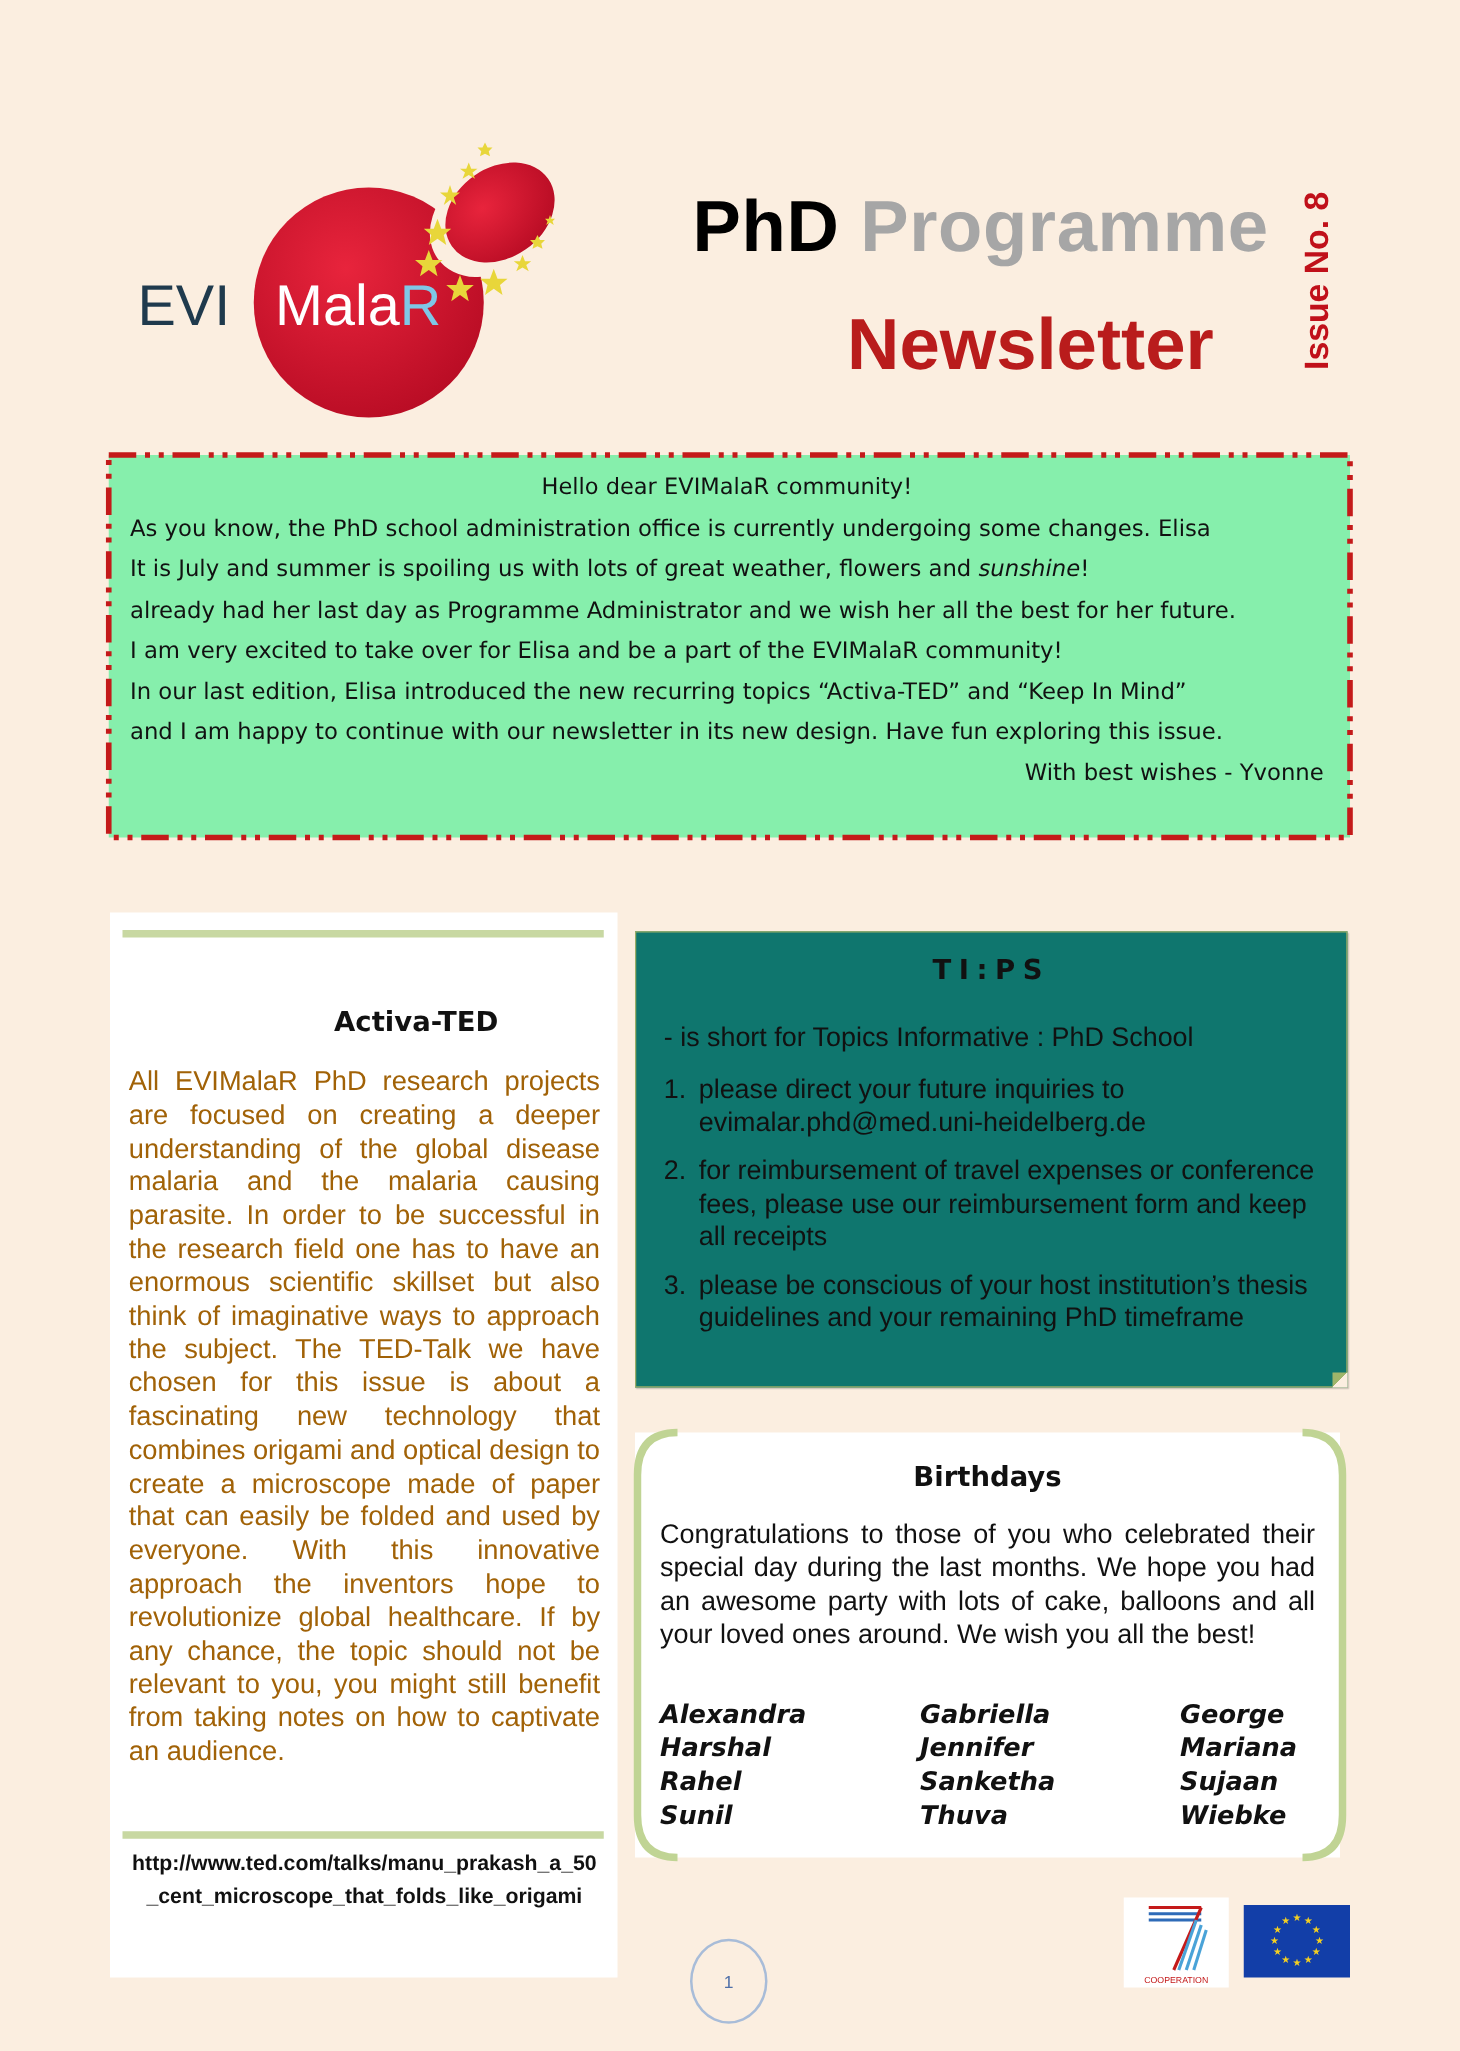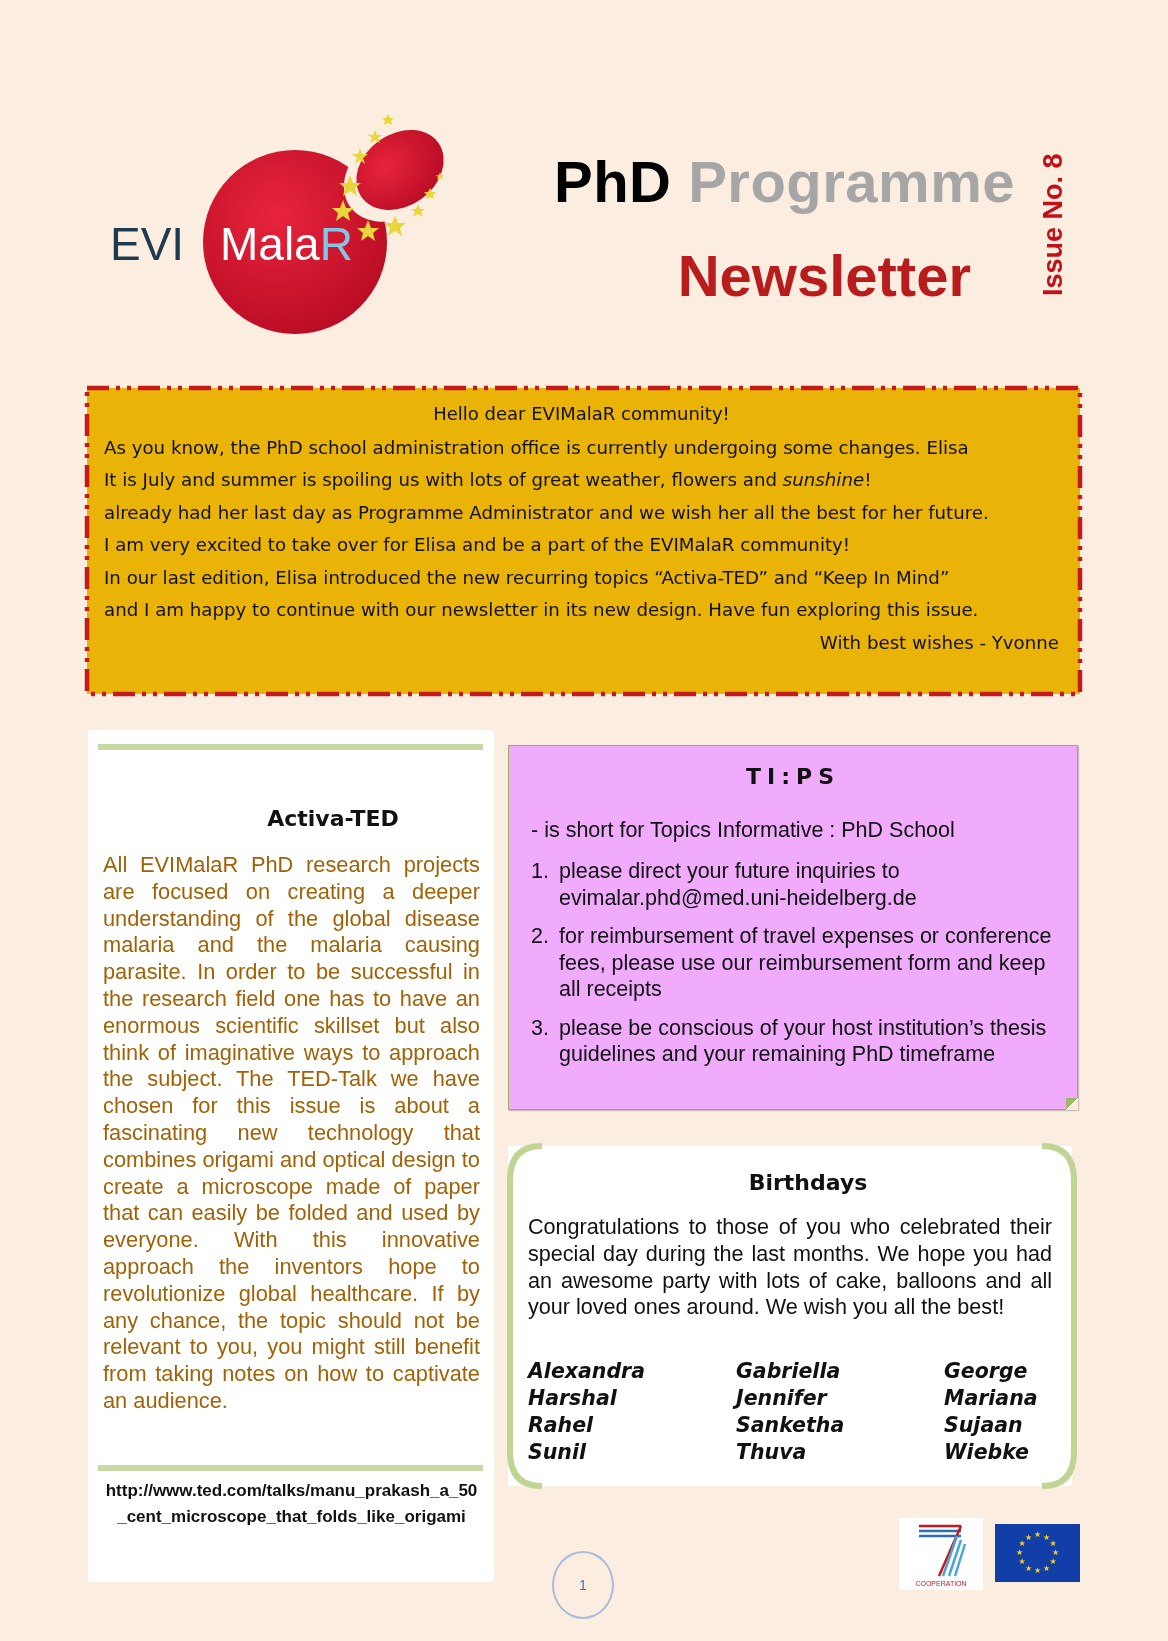--- a/index.html
+++ b/index.html
@@ -28,22 +28,22 @@
     font-weight: bold; font-size: 58px; color: #b91c1c; white-space: nowrap;
   }
   .issue {
     position: absolute; left: 1038px; top: 296px;
     transform-origin: 0 0; transform: rotate(-90deg);
     color: #c0101a; font-weight: bold; font-size: 27px; white-space: nowrap;
   }
 
   
   .intro {
-    position: absolute; left: 87px; top: 388px; width: 993px; height: 306px;
-    background: #eab308;
+    position: absolute; left: 87px; top: 364px; width: 993px; height: 306px;
+    background: #86efac;
     box-sizing: border-box;
   }
   .intro svg.border { position: absolute; left: -3px; top: -3px; width: 999px; height: 312px; }
   .intro-text {
     position: absolute; left: 17px; top: 10px; width: 955px;
     font-family: "DejaVu Sans", sans-serif; font-size: 18.2px; line-height: 32.5px; color: #111;
   }
   .intro-greet { text-align: center; font-size: 18px; margin-bottom: 1px; }
   .intro-sign { text-align: right; }
 
@@ -63,21 +63,21 @@
     font-size: 21.8px; line-height: 26.8px; text-align: justify; color: #a16207;
   }
   .ted-link {
     position: absolute; left: 15px; top: 748px; width: 377px; text-align: center;
     font-weight: bold; font-size: 17px; line-height: 26px; word-break: break-all; color: #111;
   }
 
   
   .tips {
     position: absolute; left: 508px; top: 745px; width: 568px; height: 363px;
-    background: #f0abfc;
+    background: #0f766e;
     border: 1px solid #98ad66;
     box-shadow: 1px 1px 1px rgba(0,0,0,0.2);
   }
   .tips-fold {
     position: absolute; right: -1px; bottom: -1px; width: 12px; height: 12px;
     background: linear-gradient(135deg, #9eb56a 50%, #fbeee0 50%);
   }
   .tips-heading {
     position: absolute; left: 0; top: 18px; width: 568px; text-align: center;
     font-family: "DejaVu Sans", sans-serif; font-weight: bold; font-size: 22px; letter-spacing: 6px;
@@ -88,21 +88,21 @@
   .tips-list li .num { position: absolute; left: 0; top: 0; }
 
   
   .bday {
     position: absolute; left: 508px; top: 1146px; width: 564px; height: 340px;
     background: #fff;
   }
   .bday svg.frame { position: absolute; left: -6px; top: -6px; width: 580px; height: 352px; }
   .bday-heading {
     position: absolute; left: 0; top: 24px; width: 564px; text-align: center;
-    font-family: "DejaVu Sans", sans-serif; font-weight: bold; font-size: 22px; padding-left: 18px;
+    font-family: "DejaVu Sans", sans-serif; font-weight: bold; font-size: 22px;
   }
   .bday-body {
     position: absolute; left: 20px; top: 68px; width: 524px;
     font-size: 21.6px; line-height: 26.8px; text-align: justify; color: #111;
   }
   .bday-names {
     position: absolute; left: 20px; top: 212px; width: 530px;
     display: grid; grid-template-columns: 208px 208px 120px;
     font-family: "DejaVu Sans", sans-serif; font-weight: bold; font-style: italic;
     font-size: 20.5px; line-height: 27px; color: #111;

